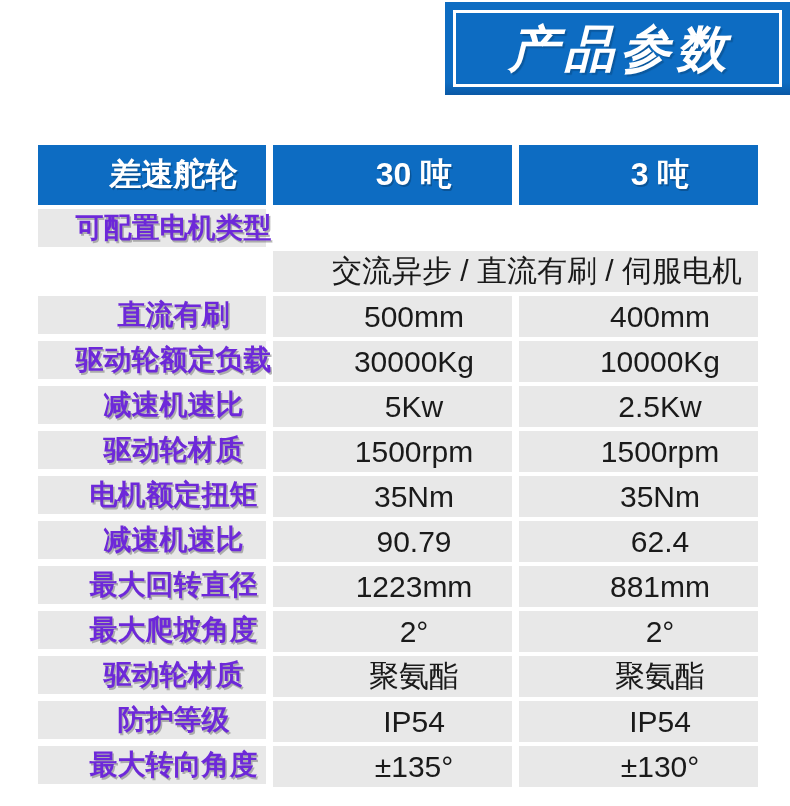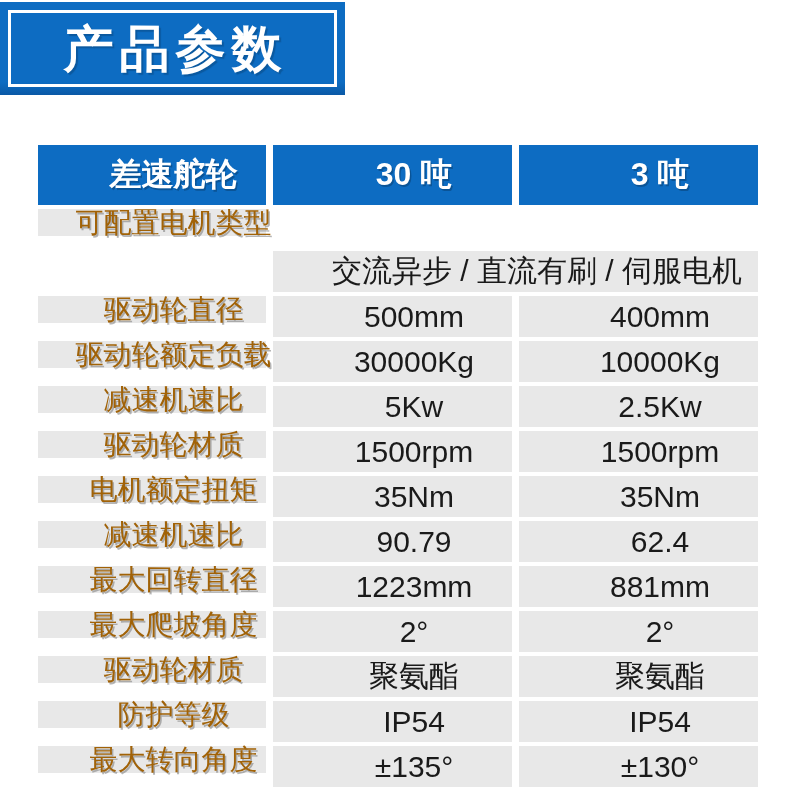--- a/index.html
+++ b/index.html
@@ -10,22 +10,23 @@
     width: 790px;
     height: 806px;
     background: #ffffff;
     font-family: "Liberation Sans", "DejaVu Sans", sans-serif;
     overflow: hidden;
   }
 
   
   .banner-wrap {
     display: flex;
-    justify-content: flex-start;
+    justify-content: flex-end;
     padding-top: 2px;
+    font-style: italic;
   }
   .banner {
     position: relative;
     width: 345px;
     height: 93px;
     background: linear-gradient(#0d6cc2 0%, #0d6cc2 86%, #0a59a6 100%);
     display: flex;
     align-items: center;
     justify-content: center;
     box-sizing: border-box;
@@ -69,25 +70,25 @@
   }
   .th {
     height: 60px;
     background: #0d6cc2;
     color: #ffffff;
     font-size: 32px;
     font-weight: bold;
     text-shadow: 1.5px 1.5px 0 rgba(0,0,0,0.22);
   }
   .label {
-    height: 27px;
+    height: 38px;
     background: #e8e8e8;
-    color: #a16207;
+    color: #6d28d9;
     font-size: 28px;
-    font-weight: normal;
+    font-weight: bold;
     text-shadow: 1.5px 1.5px 0 rgba(120,120,120,0.55);
   }
   .value {
     height: 41px;
     background: #e8e8e8;
     color: #1a1a1a;
     font-size: 30px;
     font-weight: normal;
   }
   .span2 {
@@ -107,21 +108,21 @@
 
 <div class="spec-table">
 
   <div class="cell th">差速舵轮</div>
   <div class="cell th">30 吨</div>
   <div class="cell th">3 吨</div>
 
   <div class="cell label">可配置电机类型</div>
   <div class="cell value span2">交流异步 / 直流有刷 / 伺服电机</div>
 
-  <div class="cell label">驱动轮直径</div>
+  <div class="cell label">直流有刷</div>
   <div class="cell value">500mm</div>
   <div class="cell value">400mm</div>
 
   <div class="cell label">驱动轮额定负载</div>
   <div class="cell value">30000Kg</div>
   <div class="cell value">10000Kg</div>
 
   <div class="cell label">减速机速比</div>
   <div class="cell value">5Kw</div>
   <div class="cell value">2.5Kw</div>

